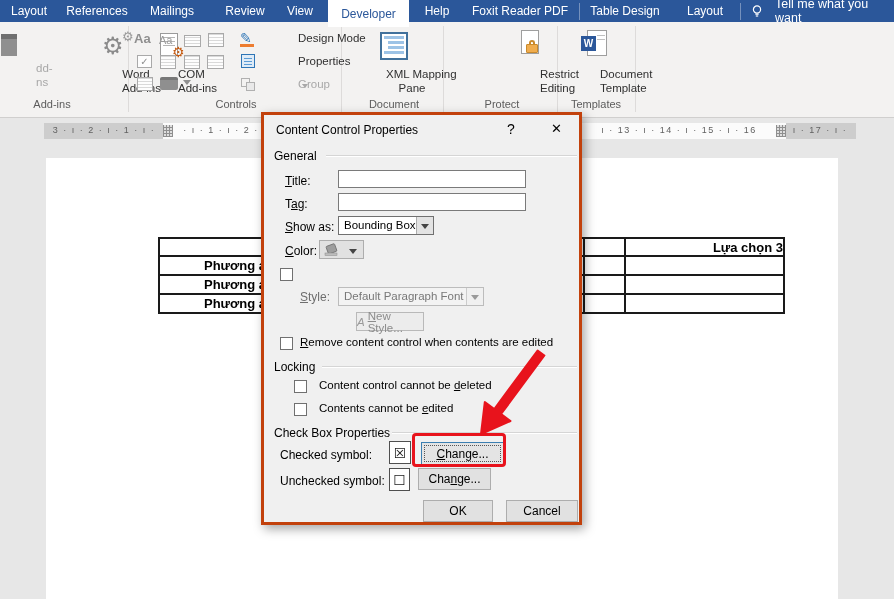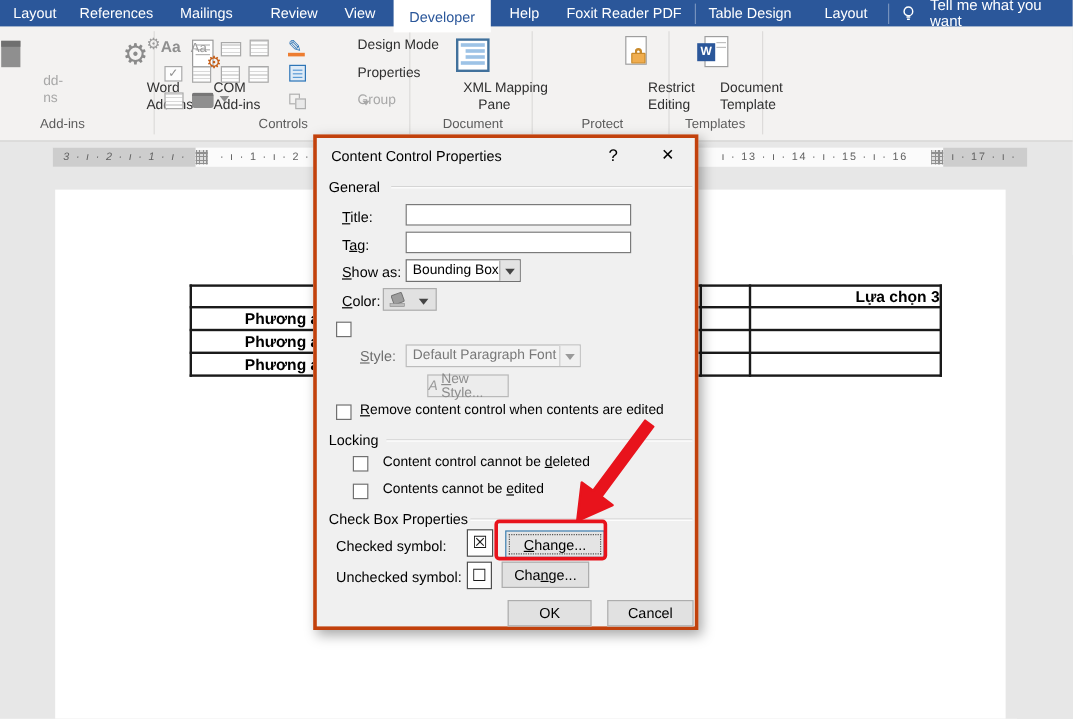--- a/index.html
+++ b/index.html
@@ -198,21 +198,21 @@
       <div class="btxt" style="left:0;top:54px;width:64px;">Template</div>
     </div>
     <div class="rlabel" style="left:564px;top:76px;width:64px;">Templates</div>
   </div>
 
   <div class="abs ruler">
     <div class="grayseg" style="left:0;width:119px;"></div>
     <div class="grayseg" style="left:742px;width:70px;"></div>
     <div class="hatch" style="left:119px;"></div>
     <div class="hatch" style="left:732px;"></div>
-    <div class="rtext" style="left:4px;width:112px;font-style:italic;">3 · ı · 2 · ı · 1 · ı ·</div>
+    <div class="rtext" style="left:4px;width:112px;">3 · ı · 2 · ı · 1 · ı ·</div>
     <div class="rtext" style="left:131px;width:100px;">· ı · 1 · ı · 2 · ı</div>
     <div class="rtext" style="left:540px;width:190px;">ı · 13 · ı · 14 · ı · 15 · ı · 16</div>
     <div class="rtext" style="left:744px;width:64px;">ı · 17 · ı ·</div>
   </div>
 
   <div class="abs page"></div>
 
   <div class="tline" style="left:158px;top:237px;width:627px;height:2px;"></div>
   <div class="tline" style="left:158px;top:255px;width:627px;height:2px;"></div>
   <div class="tline" style="left:158px;top:274px;width:627px;height:2px;"></div>

